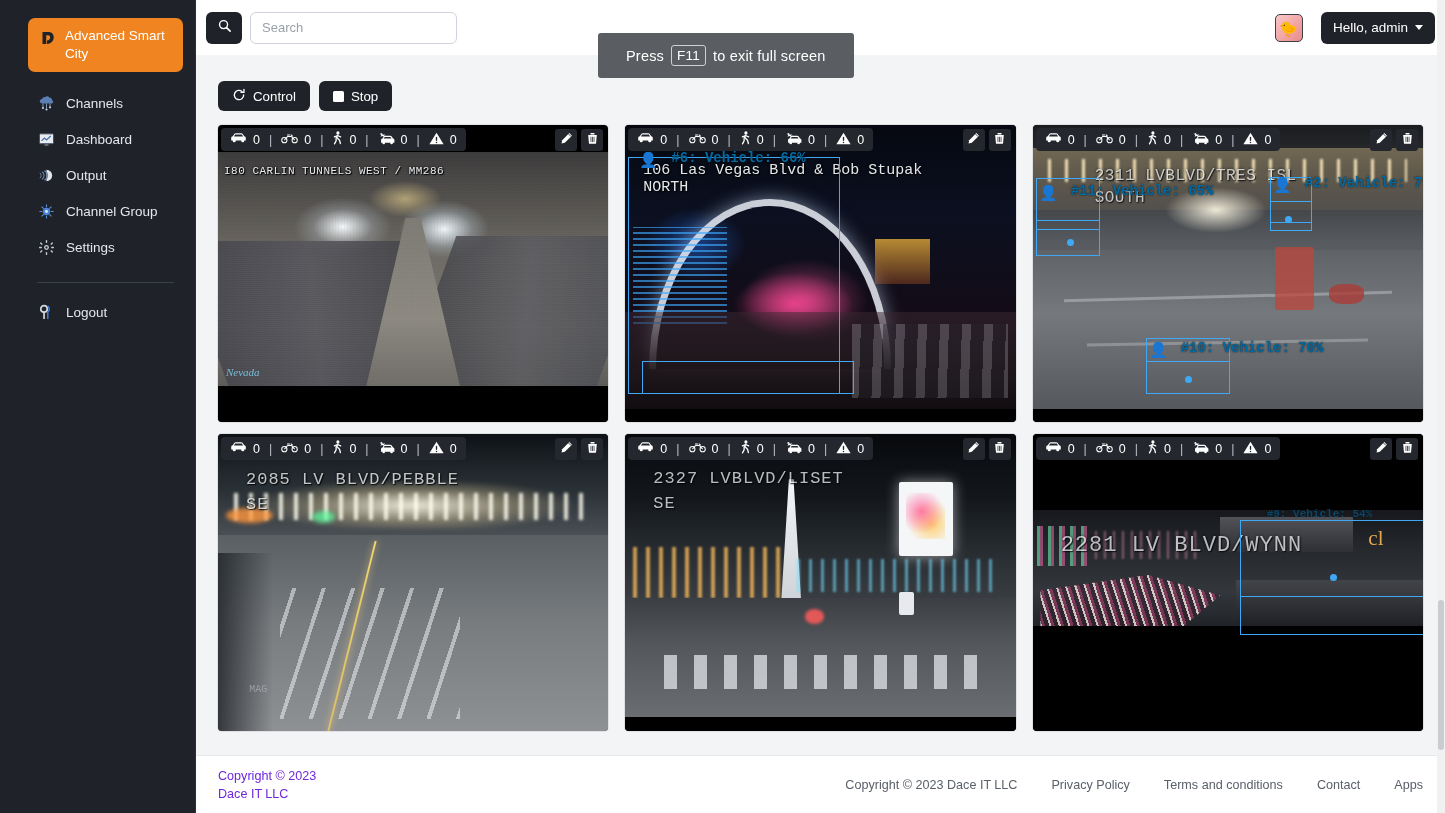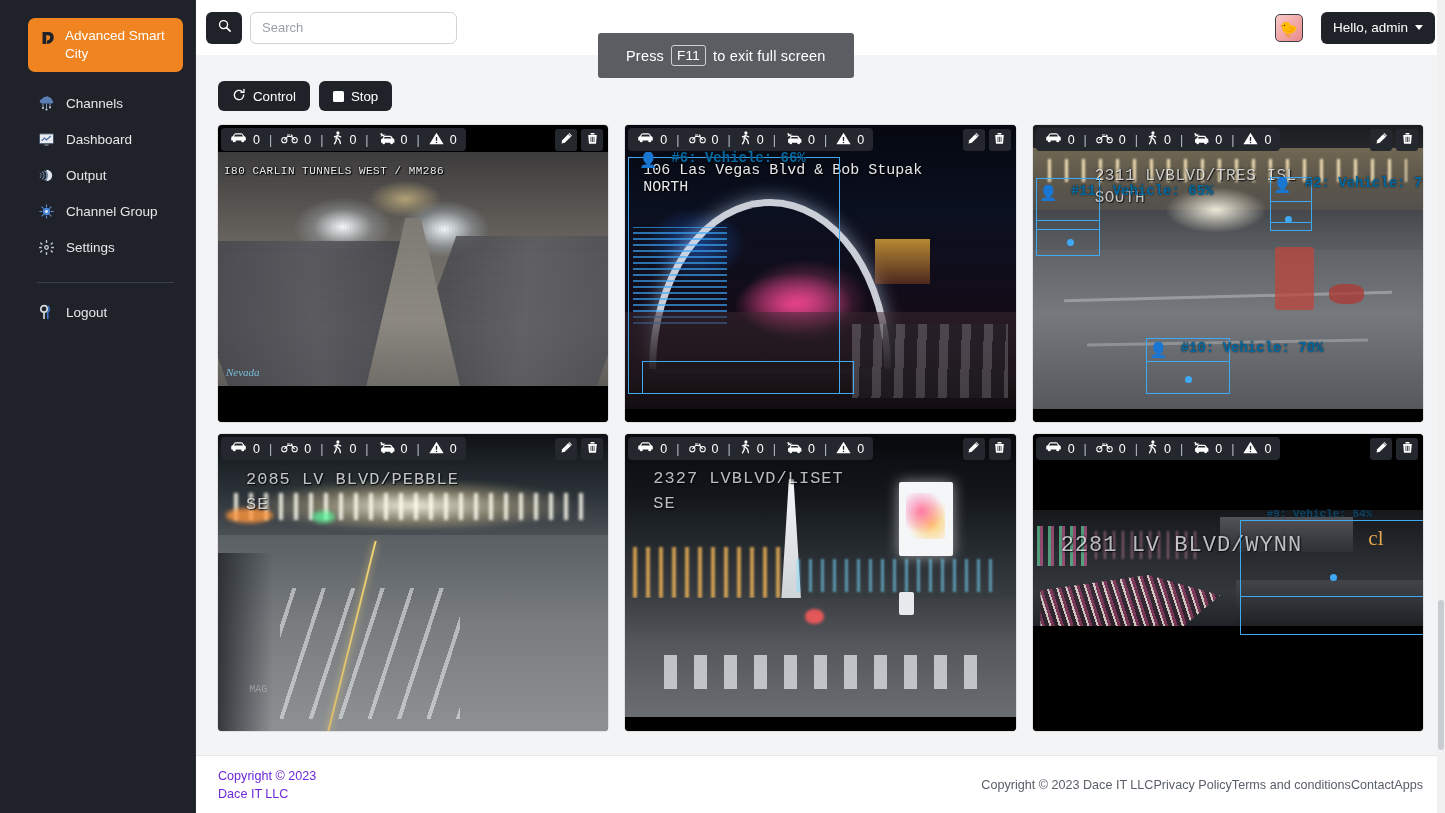--- a/index.html
+++ b/index.html
@@ -190,21 +190,21 @@
 
   
   .footer {
     flex: 0 0 58px; height: 58px;
     background: #ffffff; border-top: 1px solid #e6e8ea;
     display: flex; align-items: center;
     padding: 0 22px; margin-top: 10px;
   }
   .foot-left { font-size: 12.6px; color: #6d28d9; line-height: 18px; }
   .foot-right {
-    margin-left: auto; display: flex; align-items: flex-end; 
+    margin-left: auto; display: flex; align-items: flex-end; gap: 34px;
     font-size: 12.6px; color: #5a6069;
   }
   .foot-link { cursor: pointer; }
 
   
   .scroll-hint {
     position: absolute; right: 0; top: 0; bottom: 0; width: 8px;
     background: #f1f1f1; z-index: 60;
   }
   .scroll-thumb {

